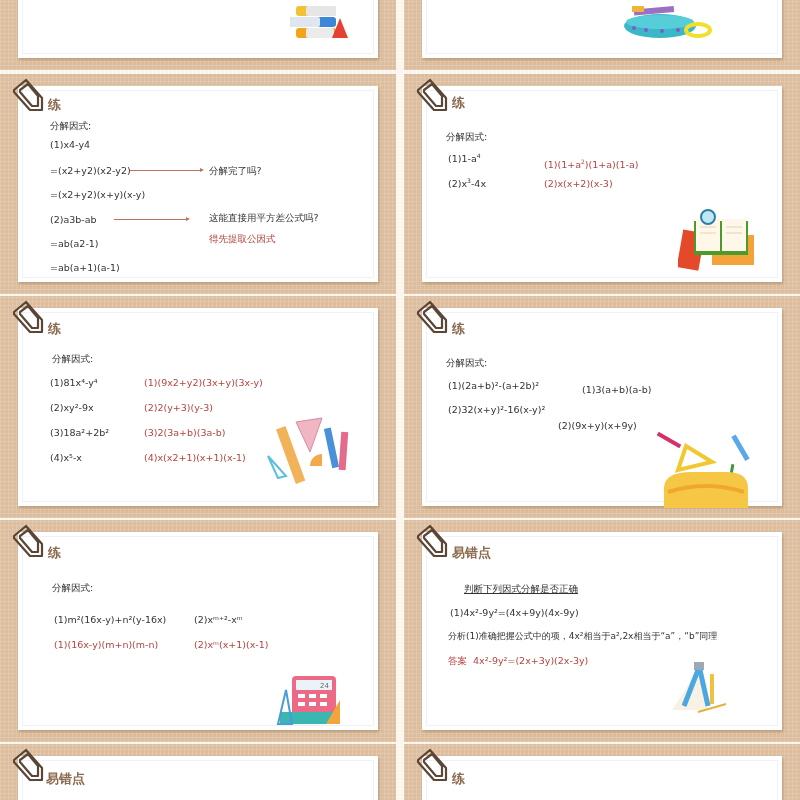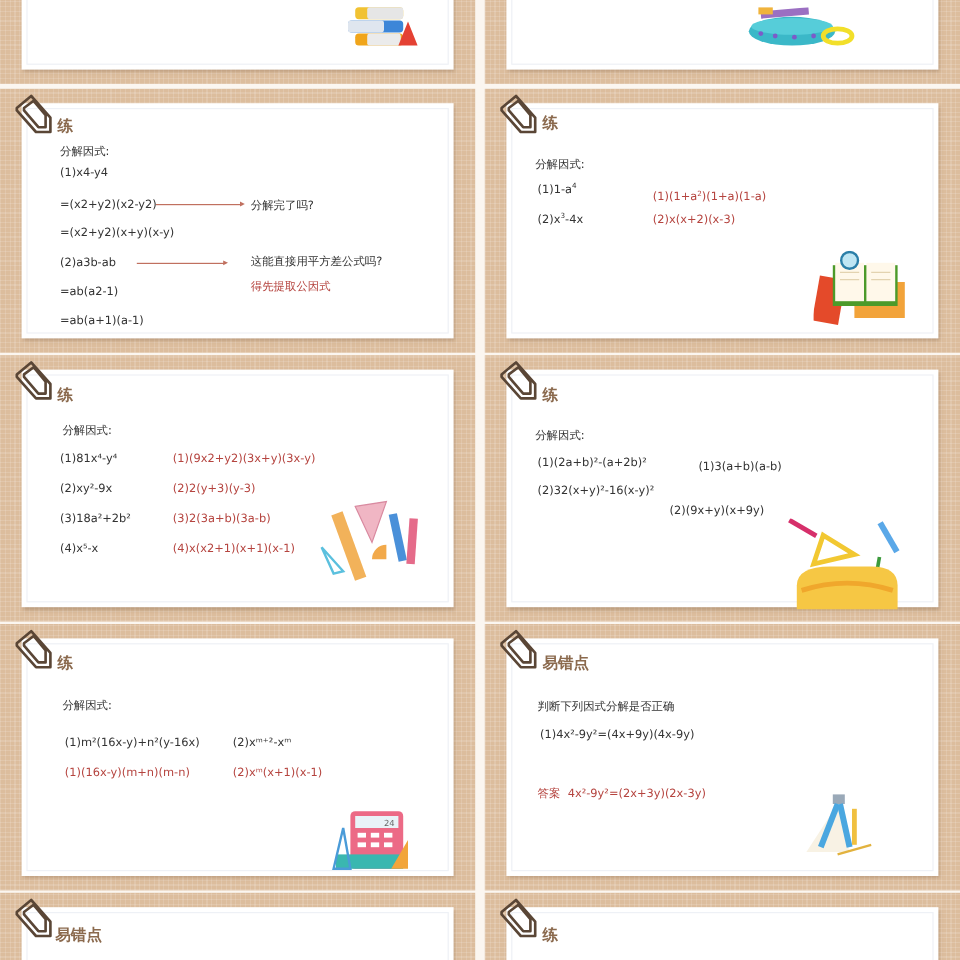--- a/index.html
+++ b/index.html
@@ -206,22 +206,23 @@
     <polygon points="52,52 66,28 66,52" fill="#f2a53a"></polygon>
   </svg>
 </div>
 
 <div class="slide" style="left:404px;top:520px;height:222px;">
   <div class="card"></div>
   <svg class="clip" viewBox="0 0 40 34">
     <path d="M6 12 L18 2 L34 20 L34 32 L22 32 L6 14 Z M12 12 L20 6 L30 18 L30 28 L24 28 L12 14 Z" fill="none" stroke="#5a4636" stroke-width="2.2" stroke-linejoin="round"></path>
   </svg>
   <div class="title" style="top:24px;">易错点</div>
-  <div class="t" style="left:44px;top:63px;">判断下列因式分解是否正确</div>
+  <div class="t" style="left:60px;top:63px;text-decoration:underline;">判断下列因式分解是否正确</div>
   <div class="t" style="left:46px;top:87px;">(1)4x²-9y²=(4x+9y)(4x-9y)</div>
+  <div class="t" style="left:44px;top:110px;font-size:9px;">分析(1)准确把握公式中的项，4x²相当于a²,2x相当于“a”，“b”同理</div>
   <div class="t red" style="left:44px;top:135px;">
     <span>答案</span>&nbsp;
     <span>4x²-9y²=(2x+3y)(2x-3y)</span>
   </div>
   <svg class="illus" style="left:264px;top:140px;" width="62" height="58" viewBox="0 0 62 58">
     <polygon points="4,50 30,10 40,50" fill="#f8f2e4"></polygon>
     <rect x="26" y="2" width="10" height="8" fill="#9aa9b8"></rect>
     <path d="M30 10 L16 46" stroke="#4aa7e0" stroke-width="5"></path>
     <path d="M32 10 L40 46" stroke="#4aa7e0" stroke-width="5"></path>
     <rect x="42" y="14" width="4" height="30" fill="#f0c040"></rect>

